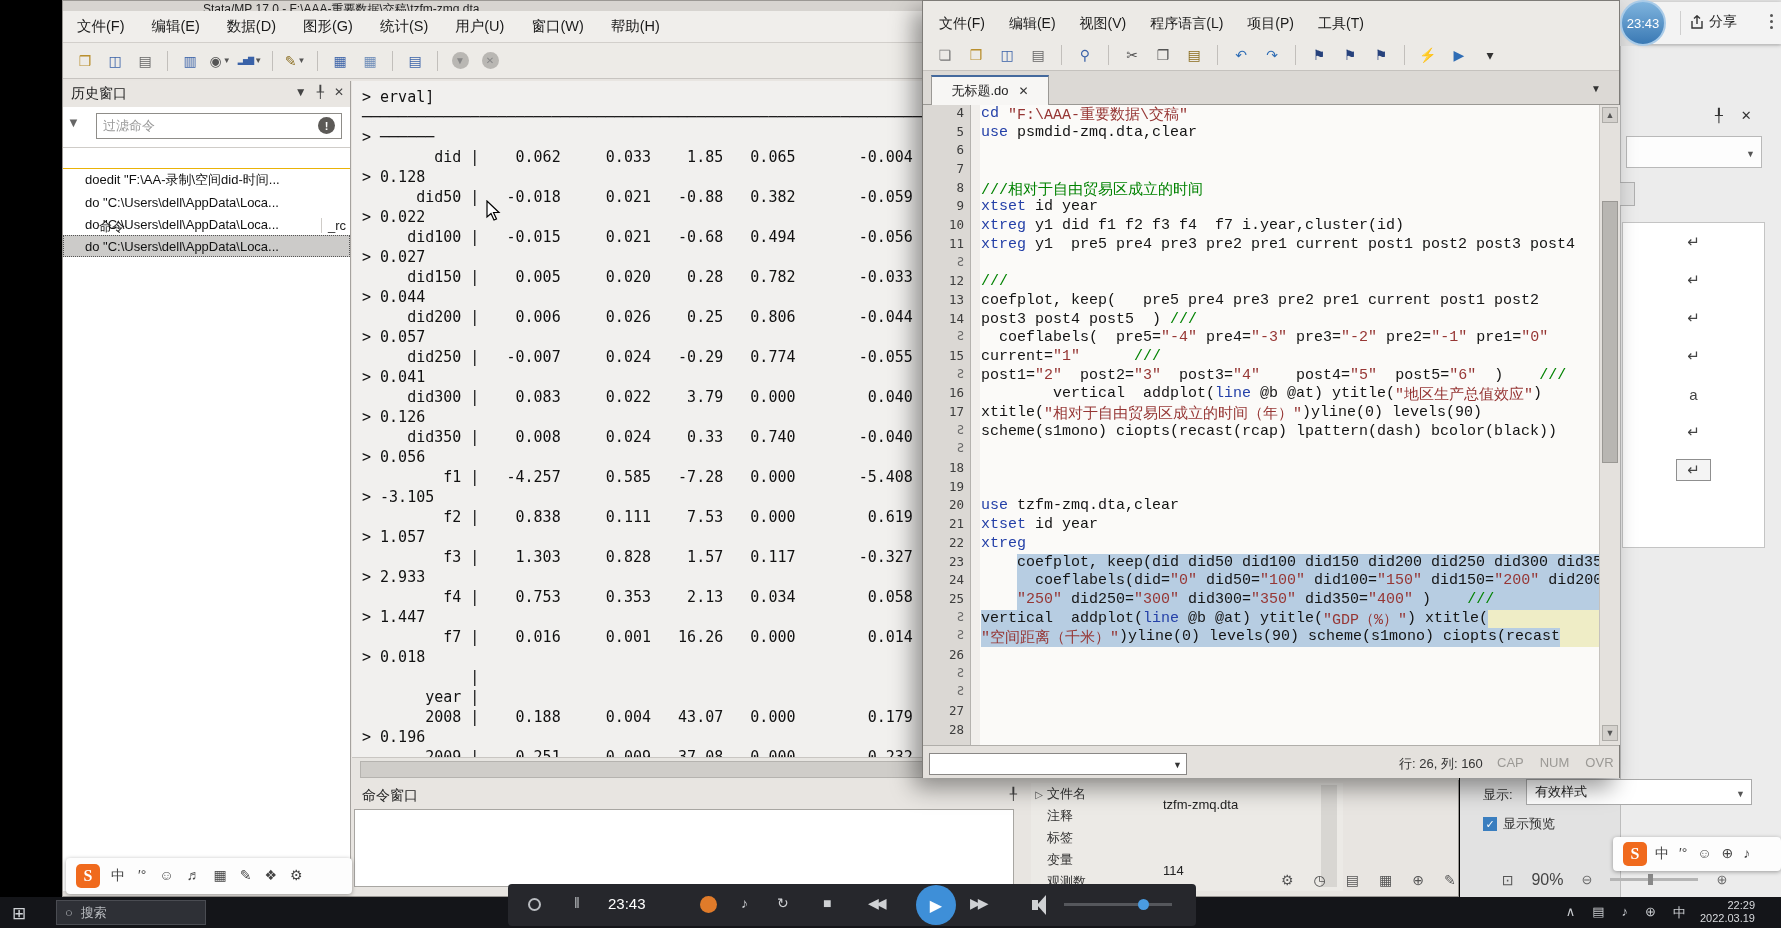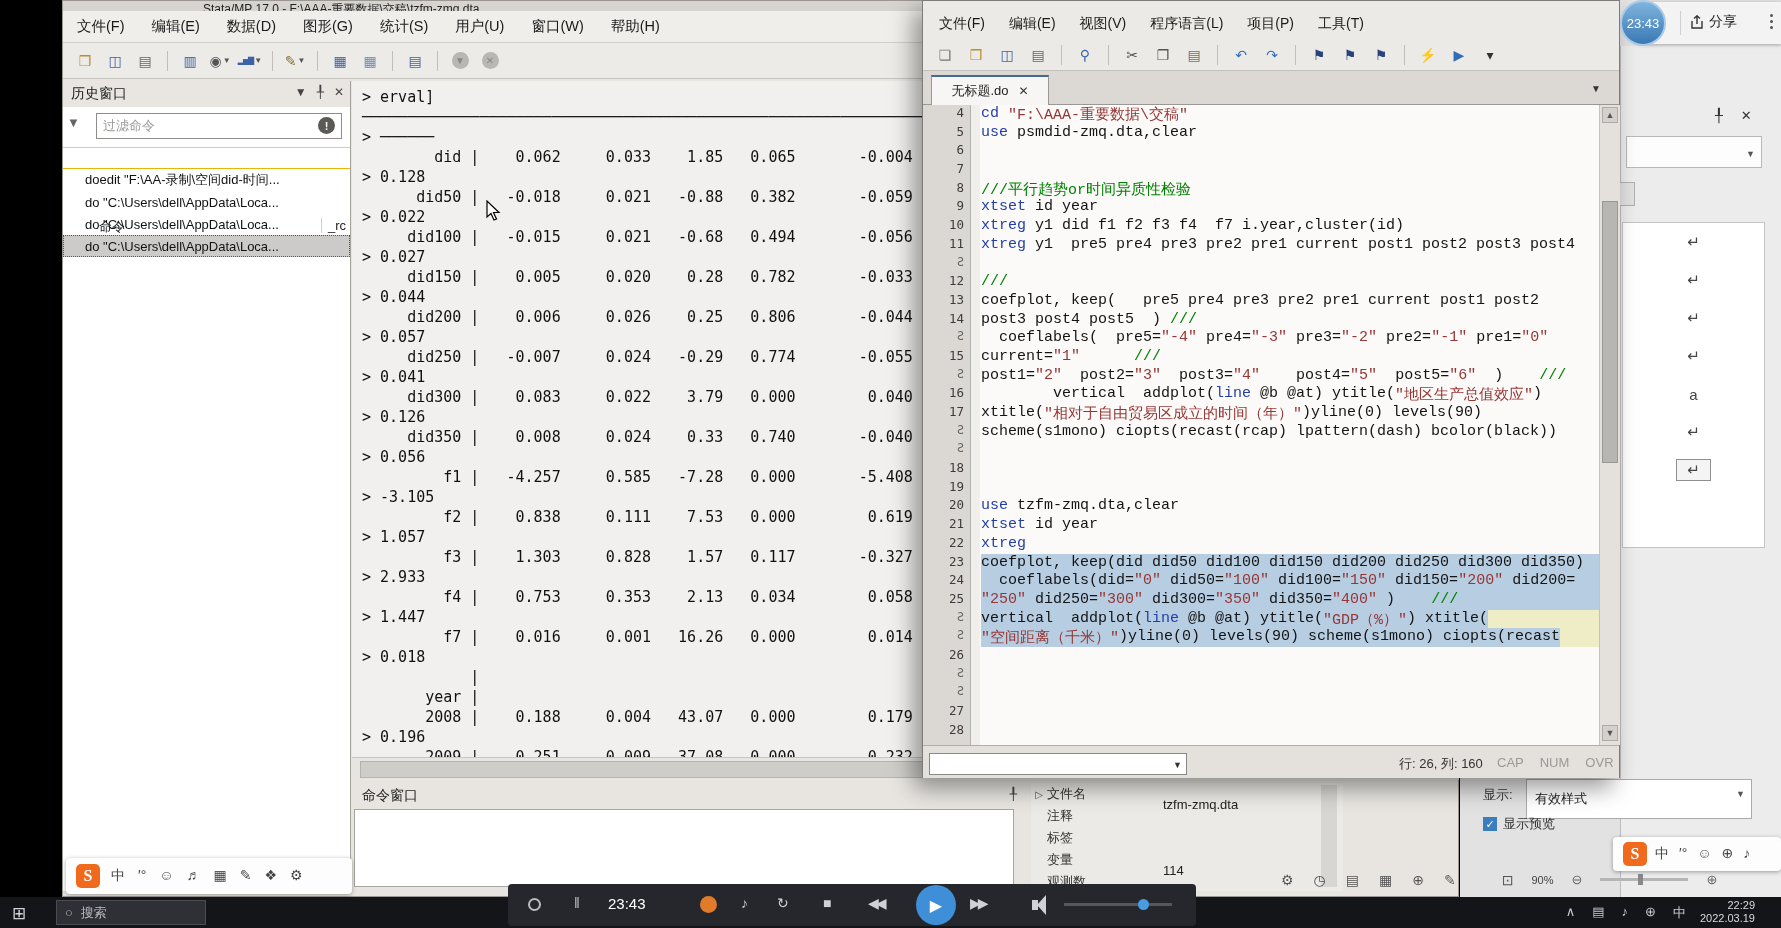--- a/index.html
+++ b/index.html
@@ -64,21 +64,21 @@
   #code{position:absolute;left:0;top:104px;width:676px;height:640px;background:#fbfaf8;overflow:hidden;}
   #gutter{position:absolute;left:0;top:0;width:48px;height:100%;background:#dbd8d4;border-right:1px solid #b5b3af;box-sizing:border-box;}
   .gnum{height:18.7px;font-family:"DejaVu Sans Mono",monospace;font-size:12.5px;color:#3c3c3c;text-align:right;padding-right:6px;}
   .gnum.wrapm{color:#666;font-size:11.5px;}
   #codemargin{position:absolute;left:48px;top:0;width:9px;height:100%;background:#f1efec;}
   #codelines{position:absolute;left:58px;top:0;width:618px;height:100%;font-family:Liberation Mono, monospace;font-size:15px;}
   .crow{height:18.7px;white-space:pre;overflow:hidden;display:flex;}
   .crow span{display:inline-block;white-space:pre;}
   .k{color:#2440a8;} .s{color:#963634;} .c{color:#008200;} .t{color:#141414;}
   .v{background:#b7cde2;}
-  .crow.fillsel{background:#b7cde2;}
+  .crow.fillsel{background:#b7cde2;margin-left:36px;}
   .crow.curline{background:#efedc6;}
   .fillspan{flex:1;background:#b7cde2;}
   .caret{width:2px;height:15px;background:#000;margin-top:2px;}
   #ed-vscroll{position:absolute;left:676px;top:104px;width:21px;height:640px;background:#e4e1dd;border-left:1px solid #c5c2be;box-sizing:border-box;}
   .sc-arr{position:absolute;left:2px;width:16px;height:16px;background:#d4d1cd;border:1px solid #aeaca8;color:#555;
     font-size:9px;display:flex;align-items:center;justify-content:center;box-sizing:border-box;}
   .sc-thumb{position:absolute;left:2px;top:96px;width:16px;height:262px;background:#b8b6b2;border:1px solid #9a9894;box-sizing:border-box;}
   .ed-status{position:absolute;left:0;top:744px;width:100%;height:33px;background:#e4e1dd;border-top:1px solid #b0aeaa;box-sizing:border-box;}
   .ed-combo{position:absolute;left:6px;top:7px;width:258px;height:22px;background:#fff;border:1px solid #8a8886;box-sizing:border-box;}
   .ed-combo .dd2{position:absolute;right:4px;top:6px;font-size:9px;color:#333;}
@@ -88,21 +88,21 @@
   #wps{left:1460px;top:0;width:321px;height:897px;background:#e2e2e2;}
   #wps .panel{position:absolute;left:160px;top:46px;width:161px;height:851px;background:#ececec;border-left:1px solid #bdbdbd;box-sizing:border-box;}
   .wps-phead{position:absolute;left:255px;top:108px;display:flex;gap:18px;font-size:13px;color:#333;}
   .wps-combo{position:absolute;left:166px;top:136px;width:136px;height:32px;background:#fdfdfd;border:1px solid #b9b9b9;box-sizing:border-box;}
   .wps-combo .dd2{position:absolute;right:6px;top:12px;font-size:9px;color:#555;}
   .wps-minibox{position:absolute;left:157px;top:182px;width:18px;height:24px;background:#e0e0e0;border:1px solid #b0b0b0;box-sizing:border-box;}
   .wps-list{position:absolute;left:162px;top:222px;width:143px;height:326px;background:#fff;border:1px solid #c4c4c4;box-sizing:border-box;}
   .wps-li{height:38px;display:flex;align-items:center;justify-content:center;font-size:15px;color:#444;}
   .wps-li .selbox{border:1px solid #8f8f8f;padding:1px 10px;background:#f4f4f4;}
   .wps-disp{position:absolute;left:23px;top:786px;font-size:13px;color:#333;}
-  .wps-dispdd{position:absolute;left:66px;top:779px;width:226px;height:40px;background:#fff;border:1px solid #aaa;box-sizing:border-box;
+  .wps-dispdd{position:absolute;left:66px;top:779px;width:226px;height:26px;background:#fff;border:1px solid #aaa;box-sizing:border-box;
     font-size:13px;color:#222;display:flex;align-items:center;padding-left:8px;}
   .wps-dispdd .dd2{position:absolute;right:6px;top:9px;font-size:9px;color:#555;}
   .wps-prev{position:absolute;left:23px;top:815px;display:flex;align-items:center;gap:6px;font-size:13px;color:#333;}
   .wps-check{width:14px;height:14px;background:#3a7ebf;color:#fff;font-size:11px;display:flex;align-items:center;justify-content:center;}
   .wps-smart{position:absolute;left:200px;top:844px;display:flex;align-items:center;gap:5px;font-size:13px;color:#c4631c;}
   .wps-para{position:absolute;left:146px;top:784px;font-size:14px;color:#777;}
   
   #recorder{left:1624px;top:2px;width:157px;height:42px;background:#f3f3f3;border-radius:21px 0 0 21px;z-index:40;
     display:flex;align-items:center;box-shadow:0 1px 4px rgba(0,0,0,.25);}
   .rec-clock{position:absolute;left:-4px;top:-2px;width:46px;height:46px;border-radius:50%;border:2px solid #a9cbe8;
@@ -472,21 +472,21 @@
         <div class="gnum wrapm">Ƨ</div>
         <div class="gnum">27</div>
         <div class="gnum">28</div>
       </div>
     <div id="codemargin"></div>
     <div id="codelines">
         <div class="crow"><span class="k">cd </span><span class="s">"F:\AAA-重要数据\交稿"</span></div>
         <div class="crow"><span class="k">use </span><span class="t">psmdid-zmq.dta,clear</span></div>
         <div class="crow"></div>
         <div class="crow"></div>
-        <div class="crow"><span class="c">///平行趋势or时间异质性检验</span></div>
+        <div class="crow"><span class="c">///相对于自由贸易区成立的时间</span></div>
         <div class="crow"><span class="k">xtset </span><span class="t">id year</span></div>
         <div class="crow"><span class="k">xtreg </span><span class="t">y1 did f1 f2 f3 f4  f7 i.year,cluster(id)</span></div>
         <div class="crow"><span class="k">xtreg </span><span class="t">y1  pre5 pre4 pre3 pre2 pre1 current post1 post2 post3 post4</span></div>
         <div class="crow"></div>
         <div class="crow"><span class="c">///</span></div>
         <div class="crow"><span class="t">coefplot, keep(   pre5 pre4 pre3 pre2 pre1 current post1 post2</span></div>
         <div class="crow"><span class="t">post3 post4 post5  ) </span><span class="c">///</span></div>
         <div class="crow"><span class="t">  coeflabels(  pre5=</span><span class="s">"-4"</span><span class="t"> pre4=</span><span class="s">"-3"</span><span class="t"> pre3=</span><span class="s">"-2"</span><span class="t"> pre2=</span><span class="s">"-1"</span><span class="t"> pre1=</span><span class="s">"0"</span></div>
         <div class="crow"><span class="t">current=</span><span class="s">"1"</span><span class="t">      </span><span class="c">///</span></div>
         <div class="crow"><span class="t">post1=</span><span class="s">"2"</span><span class="t">  post2=</span><span class="s">"3"</span><span class="t">  post3=</span><span class="s">"4"</span><span class="t">    post4=</span><span class="s">"5"</span><span class="t">  post5=</span><span class="s">"6"</span><span class="t">  )    </span><span class="c">///</span></div>
@@ -546,21 +546,21 @@
 <div class="abs" id="wps-status">
   <span id="wps-sticons" style="display:flex;gap:20px;">
       <span>⚙</span>
       <span>◷</span>
       <span>▤</span>
       <span>▦</span>
       <span>⊕</span>
       <span>✎</span>
     </span>
   <span style="margin-left:28px;font-size:14px;color:#555;">⊡</span>
-  <span style="font-size:11px;color:#444;">90%</span>
+  <span style="font-size:16px;color:#444;">90%</span>
   <span style="font-size:13px;color:#666;">⊖</span>
   <span class="zoom-track">
       <span class="zoom-knob"></span>
     </span>
   <span style="font-size:13px;color:#666;">⊕</span>
 </div>
 
 <div class="abs ime" id="ime1">
   <span class="slogo">S</span>
   <span id="ime1-icons" style="display:flex;gap:13px;">

